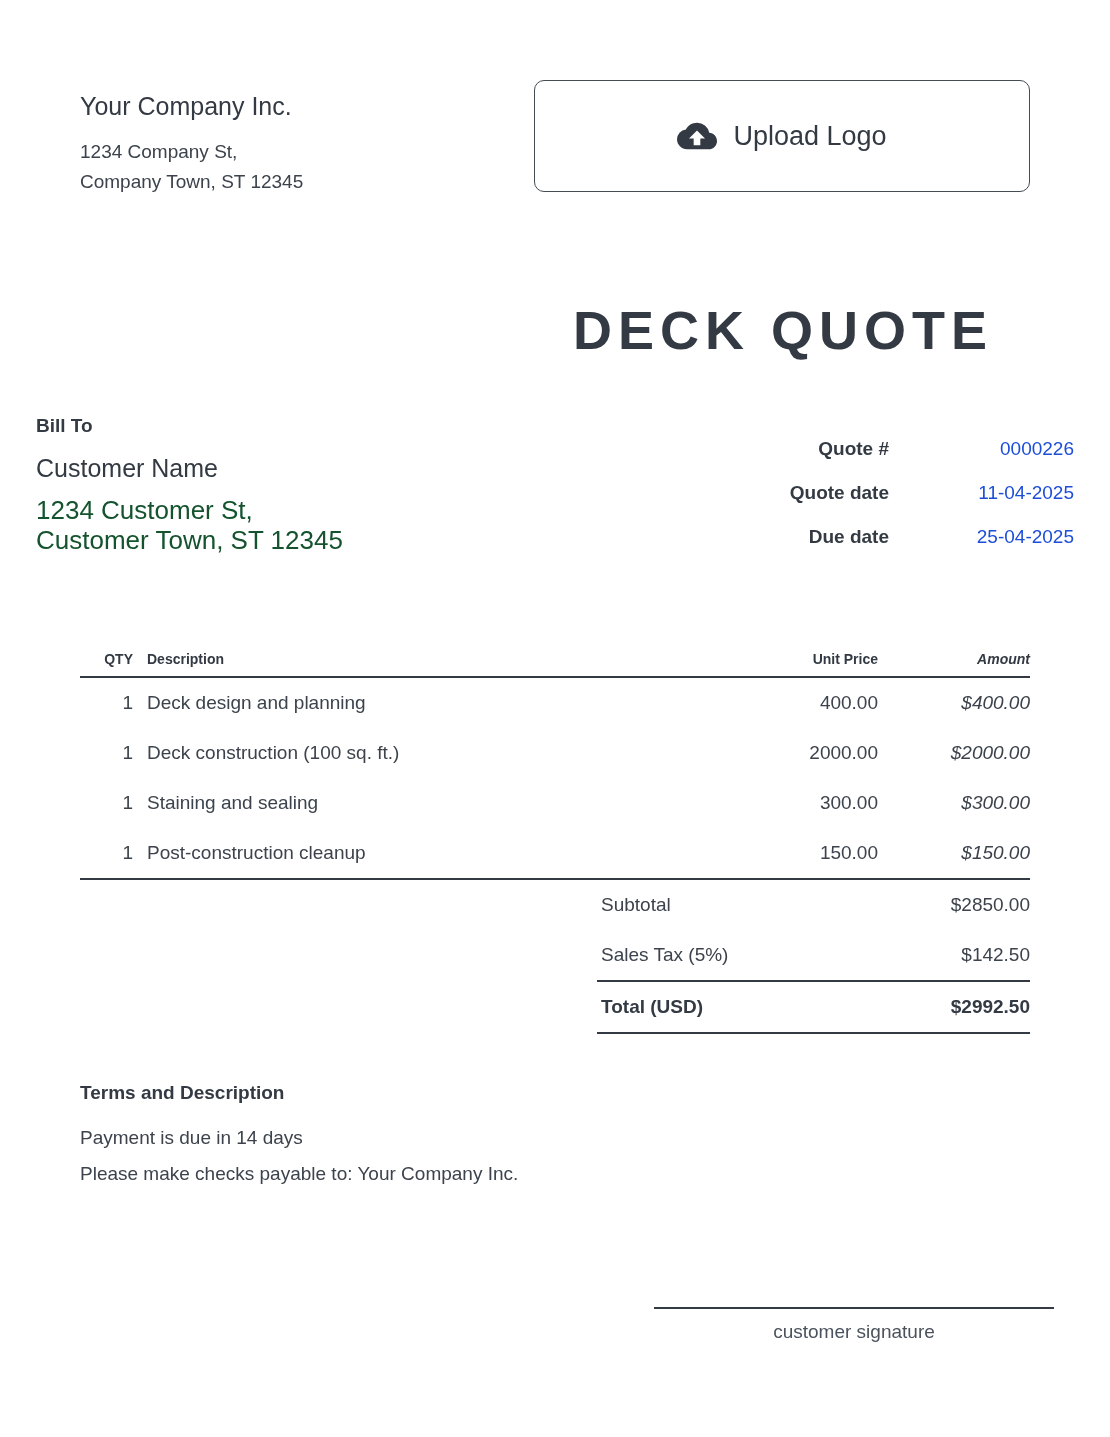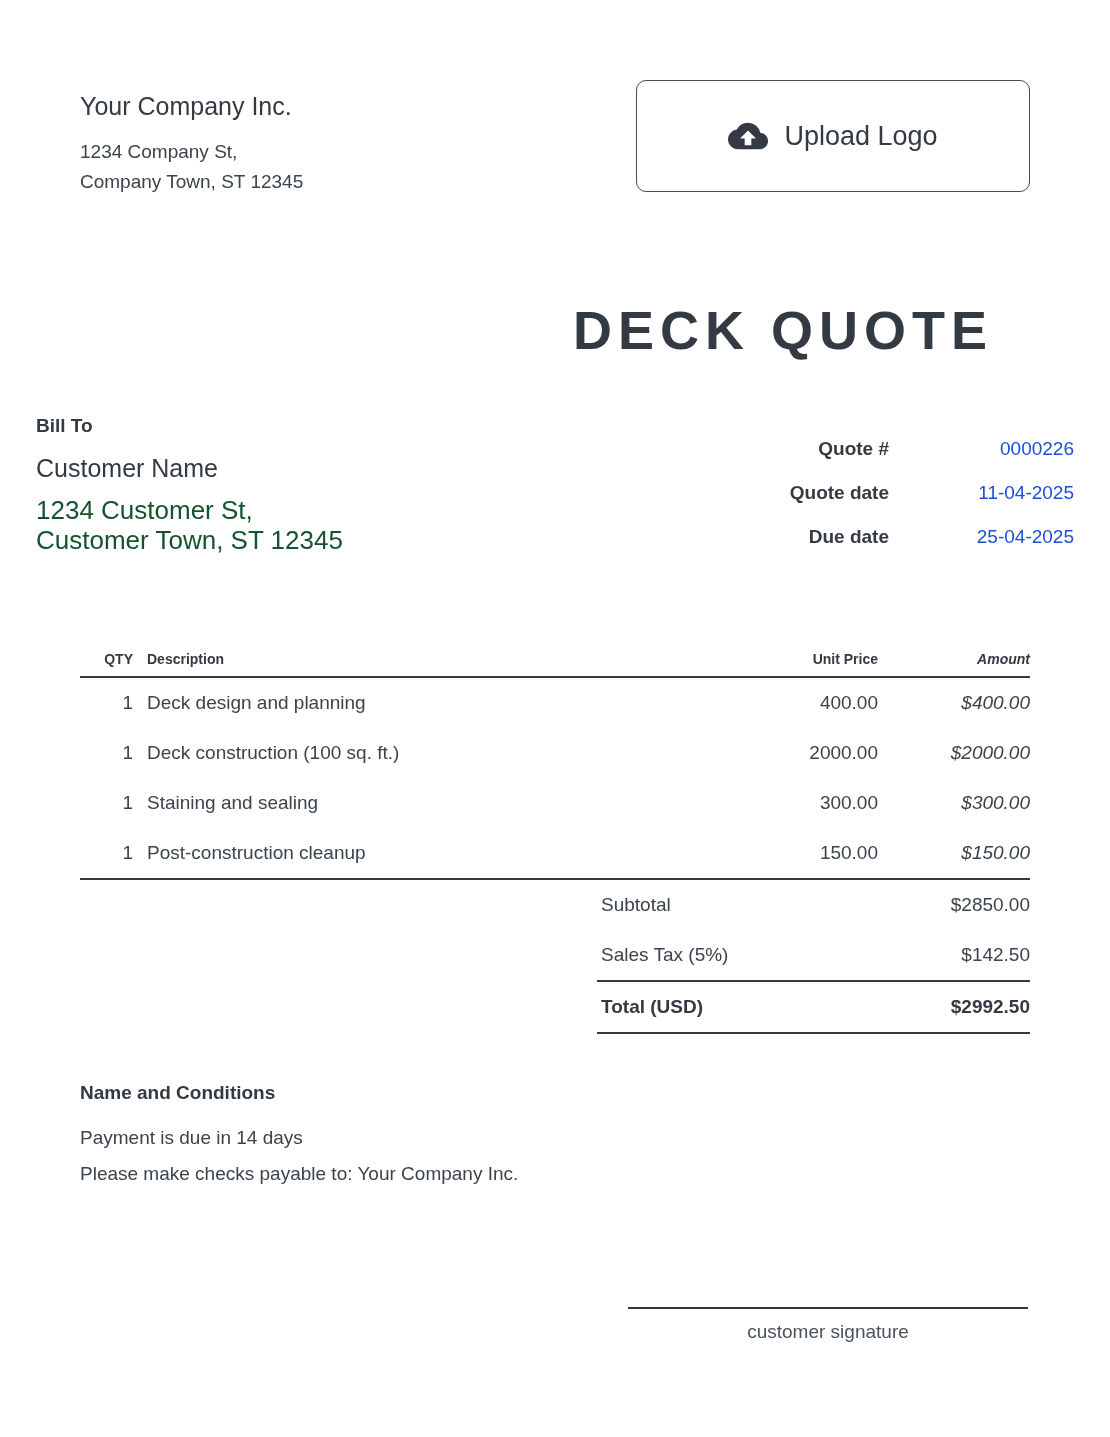--- a/index.html
+++ b/index.html
@@ -11,21 +11,21 @@
     font-family:"Liberation Sans","DejaVu Sans",sans-serif;
     color:#3c434c;
     overflow:hidden;
   }
   
   .header { display:flex; justify-content:space-between; align-items:flex-start; padding:80px 80px 0 80px; }
   .company { padding-top:12px; }
   .company-name { font-size:25px; color:#333a43; margin-bottom:16px; }
   .company-addr { font-size:19px; line-height:30px; color:#3c434c; }
   .upload-box {
-    width:394px; height:112px;
+    width:496px; height:112px;
     border:1.6px solid #454c54; border-radius:10px;
     background:#ffffff;
     display:flex; align-items:center; justify-content:center; gap:16px;
     cursor:pointer;
   }
   .upload-box .label { font-size:27px; color:#333a43; }
   
   .title-wrap { padding:0 117px; margin-top:106px; text-align:right; }
   .doc-title { font-size:54px; font-weight:800; letter-spacing:6px; color:#333a43; line-height:1; }
   
@@ -52,21 +52,21 @@
   .tot-label { flex:1; text-align:left; padding-left:4px; color:#3c434c; }
   .tot-value { text-align:right; color:#3c434c; }
   .tot-divider { height:2px; background:#333a43; }
   .tot-row.grand { font-weight:700; }
   .tot-row.grand .tot-label, .tot-row.grand .tot-value { color:#333a43; }
   
   .terms { padding:0 80px; margin-top:48px; }
   .terms-heading { font-size:19px; font-weight:700; color:#333a43; line-height:22px; margin-bottom:16px; }
   .terms-line { font-size:19px; line-height:36px; color:#3c434c; }
   
-  .signature { position:absolute; left:628px; top:1307px; width:400px; }
+  .signature { position:absolute; left:654px; top:1307px; width:400px; }
   .sig-line { height:2px; background:#333a43; }
   .sig-label { margin-top:12px; text-align:center; font-size:19px; color:#4a525c; }
 </style>
 </head>
 <body>
 
 <div class="page">
 
   <div class="header">
     <div class="company">
@@ -165,21 +165,21 @@
     </div>
     <div class="tot-divider"></div>
     <div class="tot-row grand">
       <div class="tot-label">Total (USD)</div>
       <div class="tot-value">$2992.50</div>
     </div>
     <div class="tot-divider"></div>
   </div>
 
   <div class="terms">
-    <div class="terms-heading">Name and Conditions</div>
+    <div class="terms-heading">Terms and Description</div>
     <div class="terms-line">Payment is due in 14 days</div>
     <div class="terms-line">Please make checks payable to: Your Company Inc.</div>
   </div>
 
   <div class="signature">
     <div class="sig-line"></div>
     <div class="sig-label">customer signature</div>
   </div>
 
 </div>

